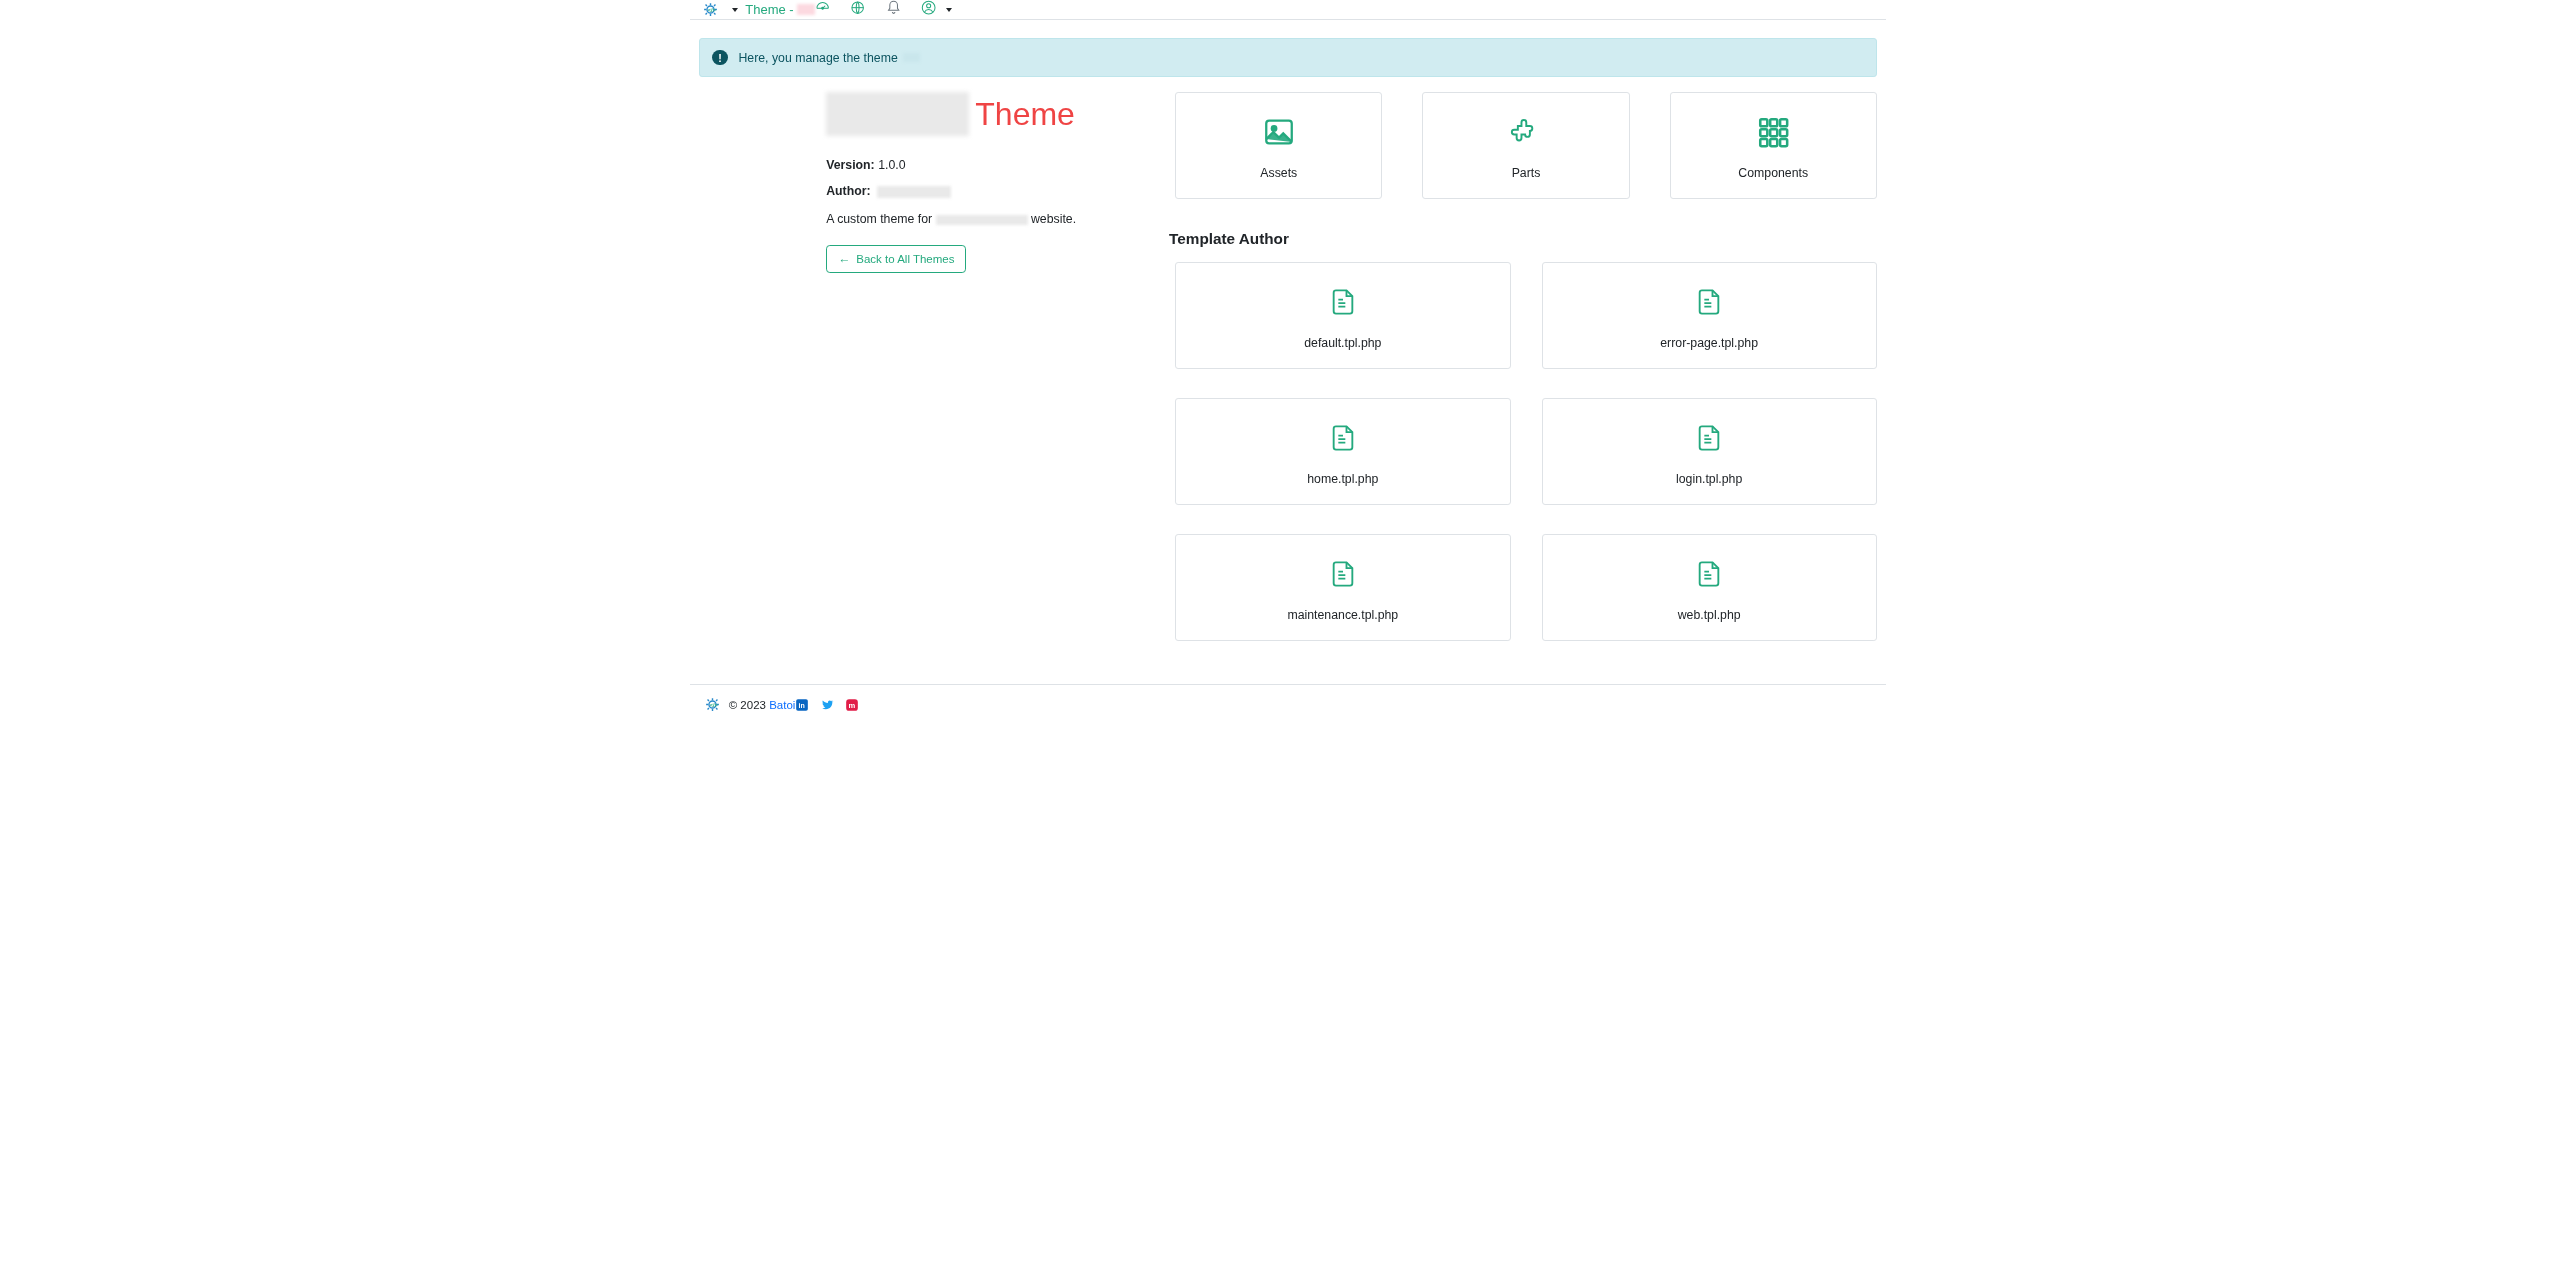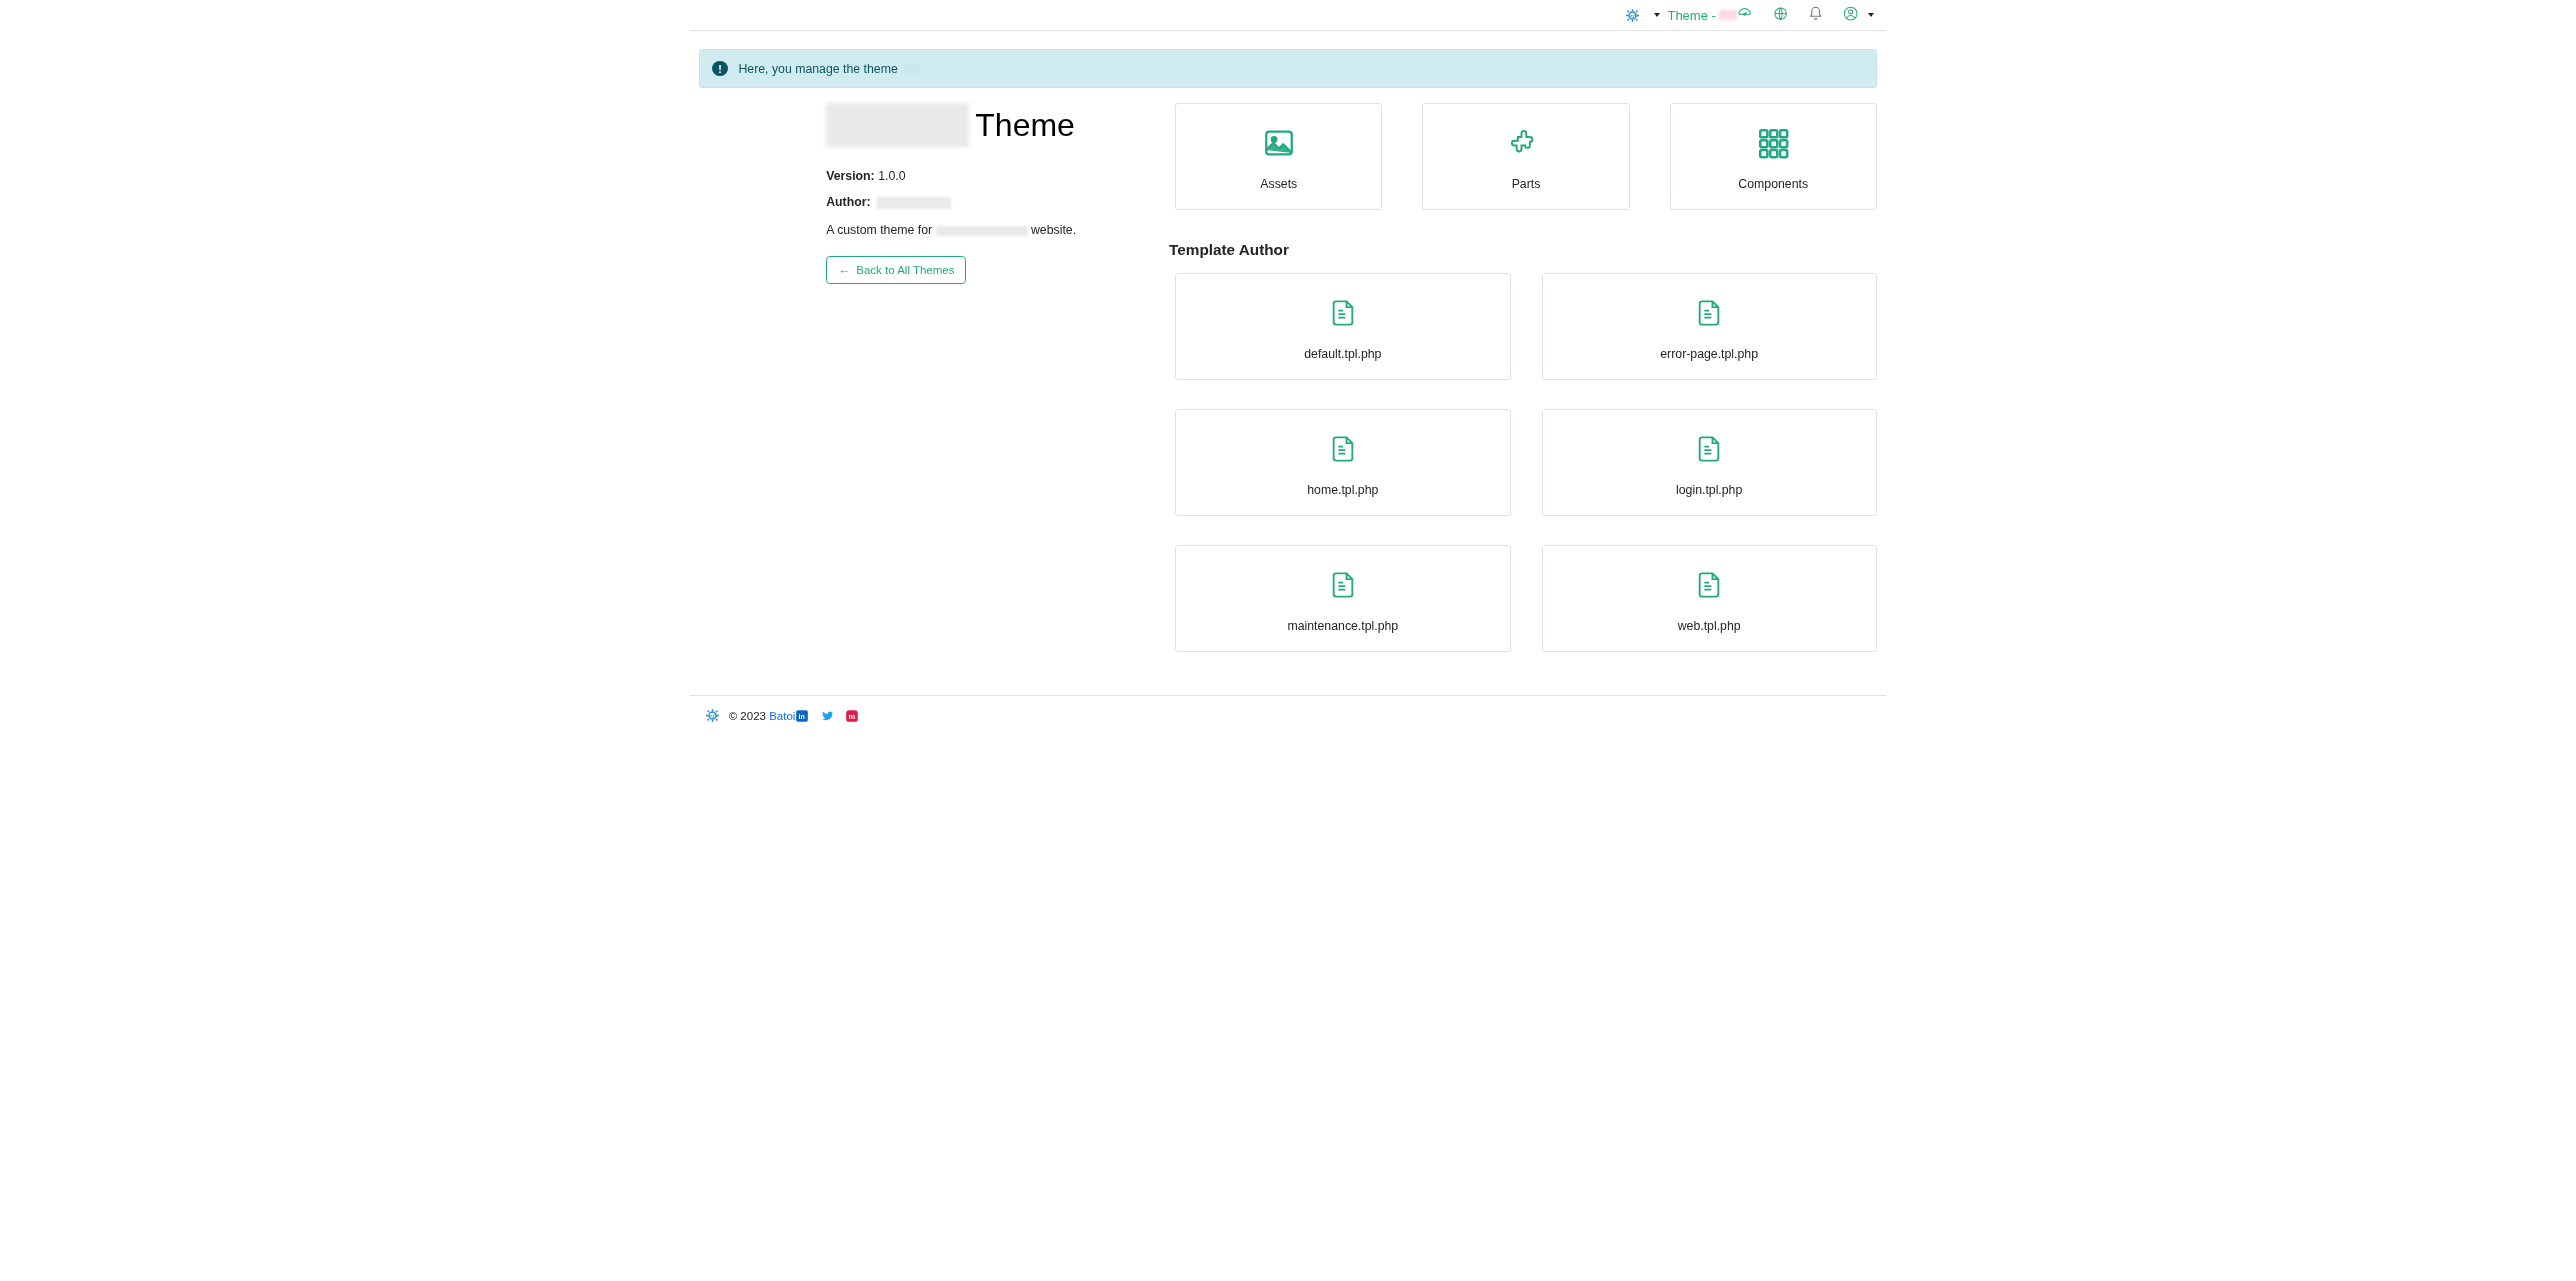--- a/index.html
+++ b/index.html
@@ -7,24 +7,24 @@
   font-family: -apple-system, BlinkMacSystemFont, "Segoe UI", Helvetica, Arial, sans-serif;
   font-size: 12.3px;
   color: #212529;
   background: #fff;
   width: 1196px;
   margin: 0 auto;
 }
 .header {
   display: flex;
   align-items: center;
-  justify-content: flex-end;
+  justify-content: flex-start;
   padding: 7.7px 12.3px;
   border-bottom: 0.8px solid #dee2e6;
-  height: 31px;
+  height: 20px;
 }
 .header-left { display: flex; align-items: center; gap: 7.7px; }
 .logo-icon { width: 17px; height: 17px; display: flex; align-items: center; justify-content: center; }
 .caret-down {
   display: inline-block;
   width: 0; height: 0;
   border-left: 3.8px solid transparent;
   border-right: 3.8px solid transparent;
   border-top: 4.6px solid #212529;
   margin-left: 4.6px;
@@ -72,21 +72,21 @@
   gap: 31px;
 }
 .sidebar {
   padding-left: 127px;
   width: 445px;
   flex-shrink: 0;
 }
 .theme-title {
   font-size: 32px;
   font-weight: 300;
-  color: #000000;
+  color: #ef4444;
   margin-bottom: 21.5px;
   display: flex;
   align-items: center;
   gap: 6.1px;
 }
 .title-blur {
   display: inline-block;
   width: 143px; height: 44px;
   background: #e9e9e9;
   filter: blur(2.3px);

